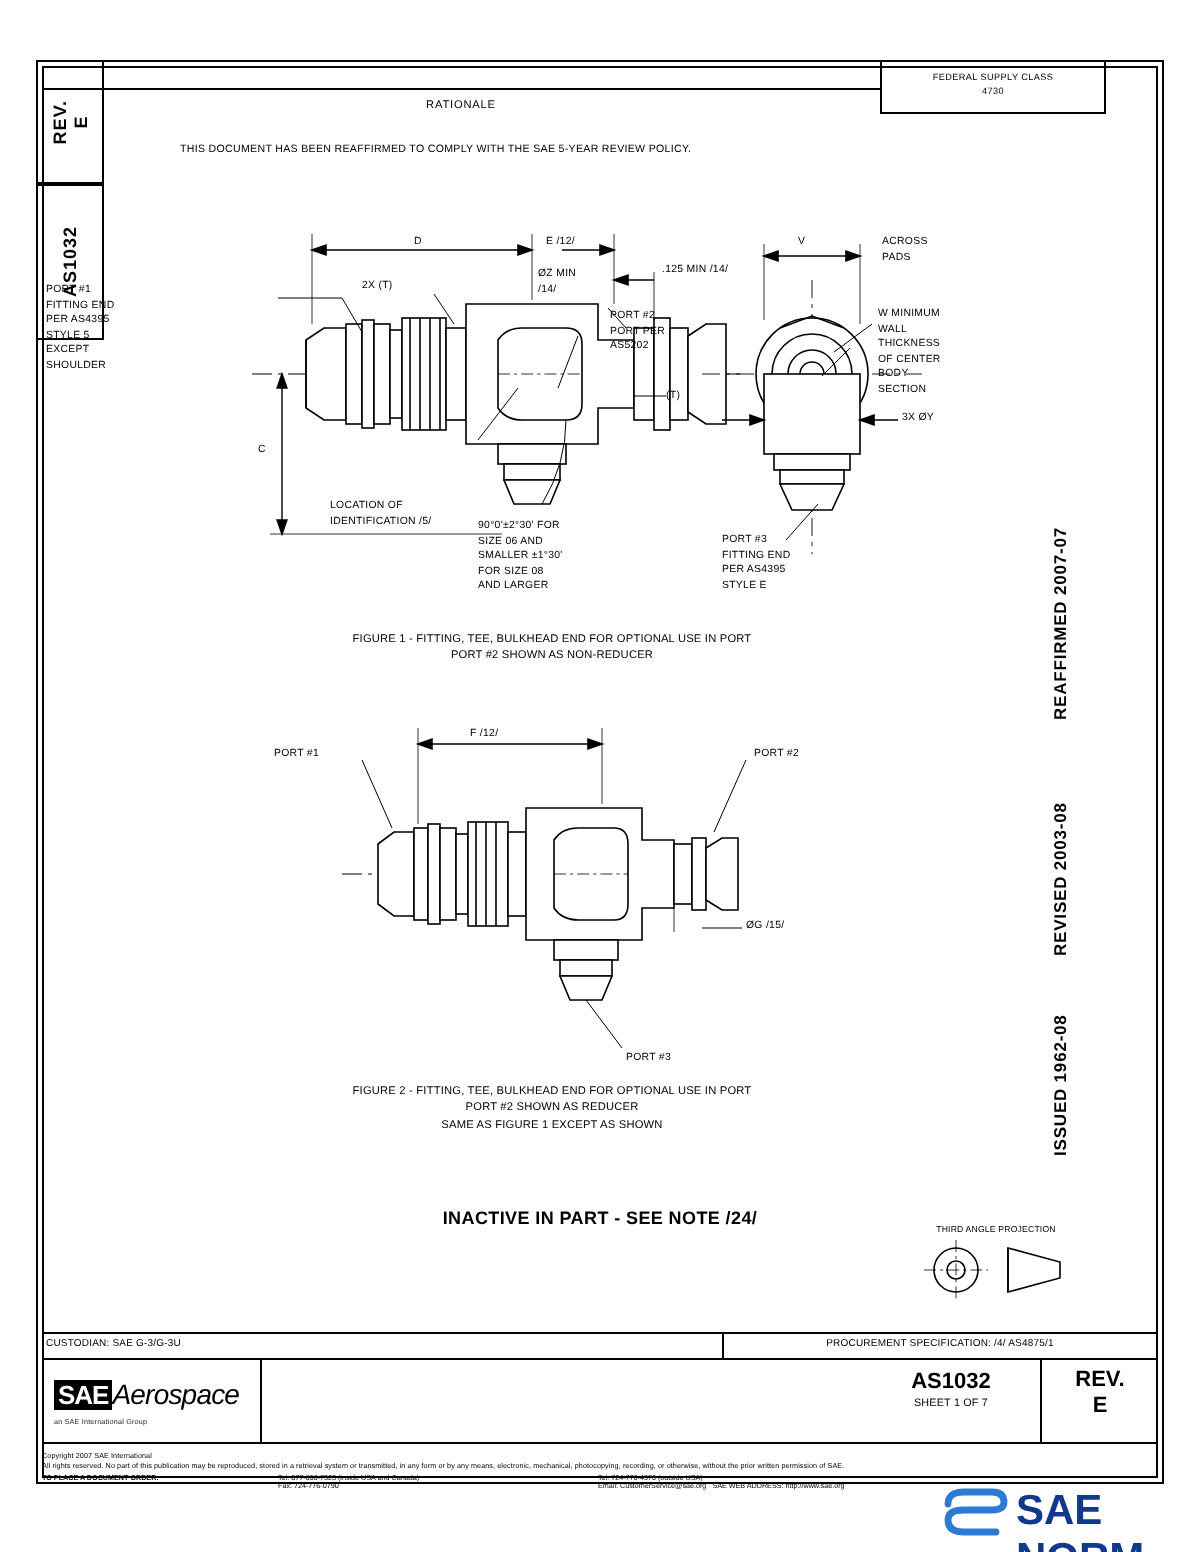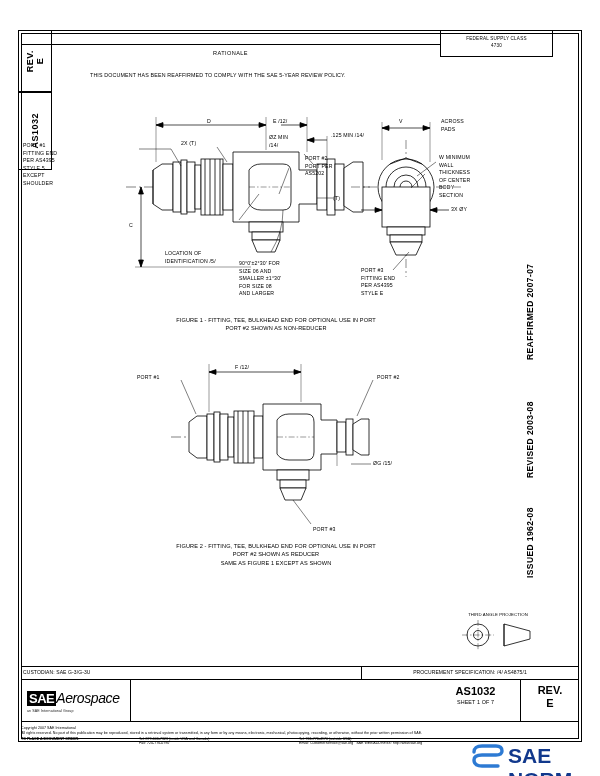--- a/index.html
+++ b/index.html
@@ -315,20 +315,21 @@
     <div class="abs lbl" style="left:214px;top:272px;">F /12/</div>
     <div class="abs lbl" style="left:352px;top:368px;">ØG /15/</div>
 
     <div class="abs figcap" style="left:20px;top:450px;width:470px;">
       <div>FIGURE 2 - FITTING, TEE, BULKHEAD END FOR OPTIONAL USE IN PORT</div>
       <div>PORT #2 SHOWN AS REDUCER</div>
       <div>SAME AS FIGURE 1 EXCEPT AS SHOWN</div>
     </div>
   </div>
 
+  <div class="abs" id="inactive">INACTIVE IN PART - SEE NOTE /24/</div>
 
   <div class="abs" id="tap-box">
     <div class="cap">THIRD ANGLE PROJECTION</div>
     <svg width="92" height="34" viewBox="0 0 92 34">
       <g stroke="#000" fill="none" stroke-width="0.8">
         <circle cx="26" cy="18" r="11"></circle>
         <circle cx="26" cy="18" r="4.5"></circle>
         <line x1="10" y1="18" x2="42" y2="18" stroke-width="0.4" stroke-dasharray="6,2,1.6,2"></line>
         <line x1="26" y1="3" x2="26" y2="33" stroke-width="0.4" stroke-dasharray="6,2,1.6,2"></line>
         <path d="M52 7 L78 14 L78 22 L52 29 Z"></path>

